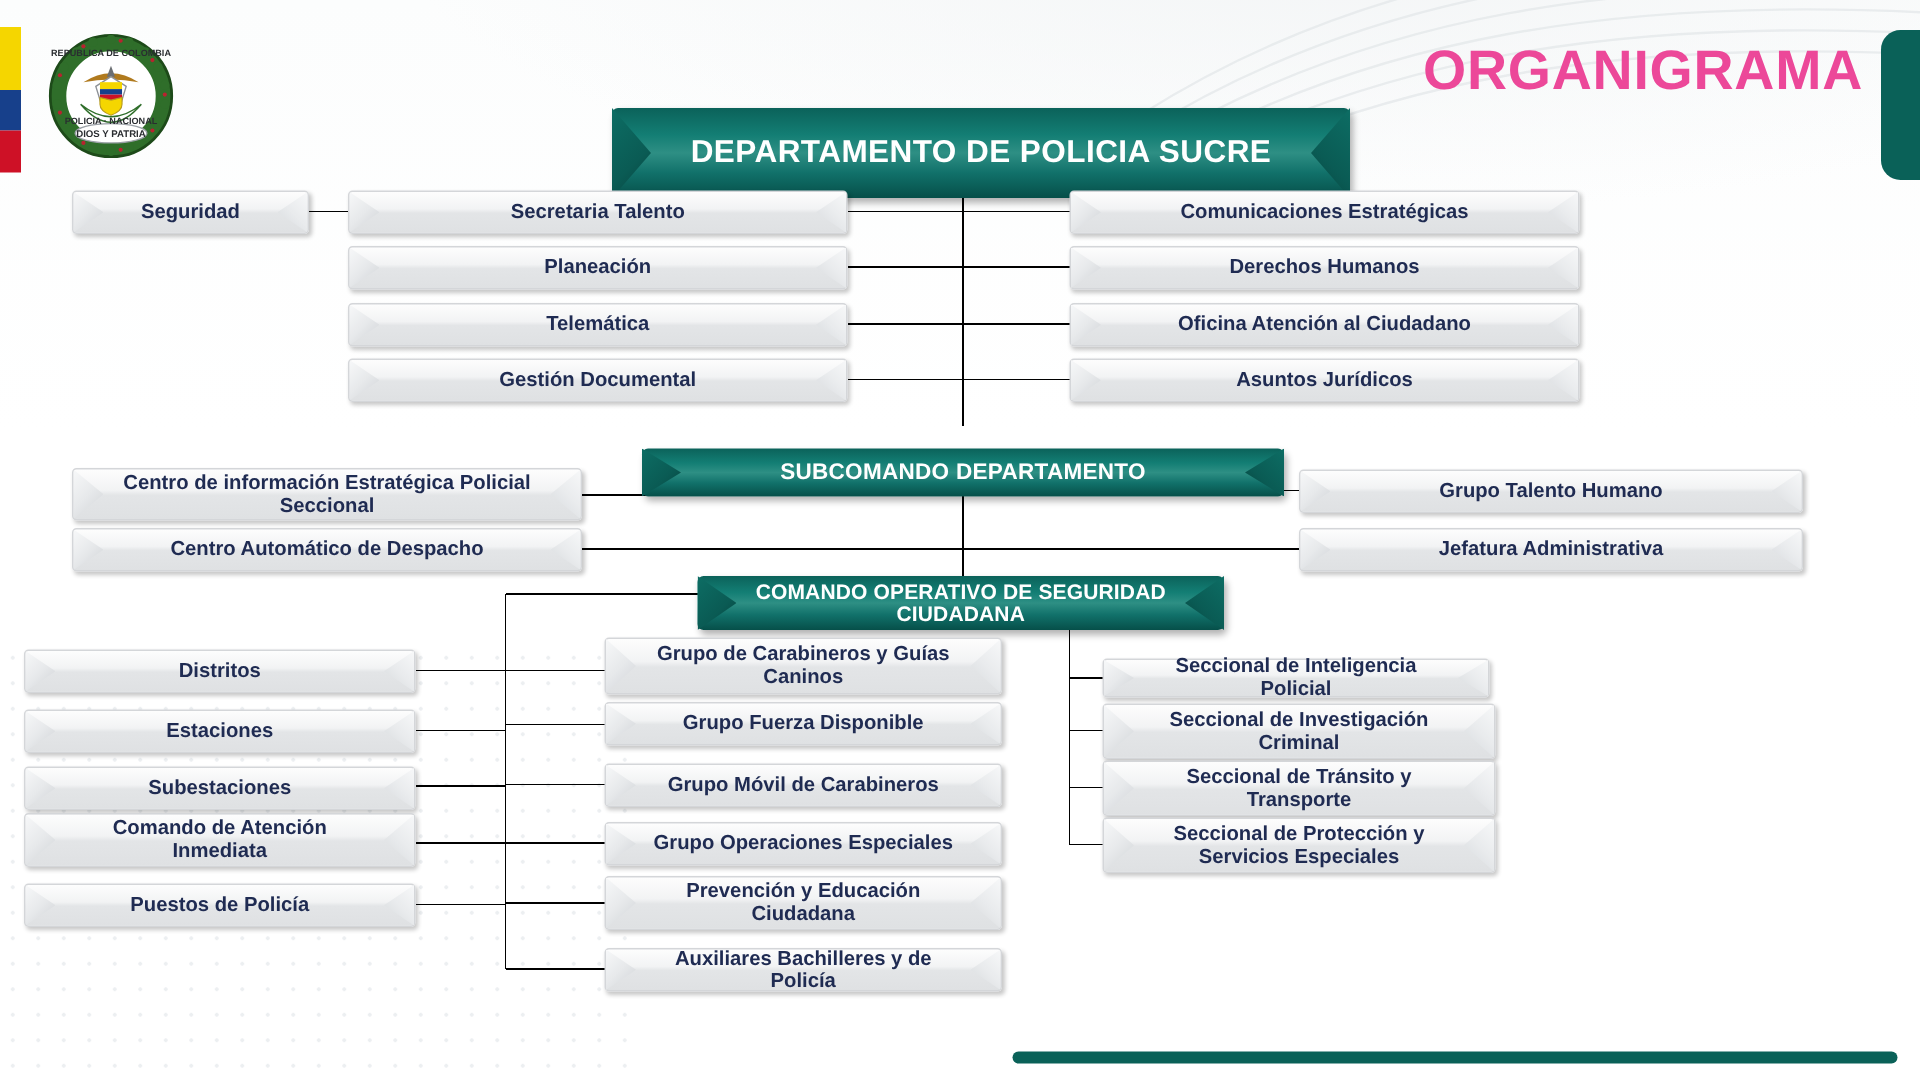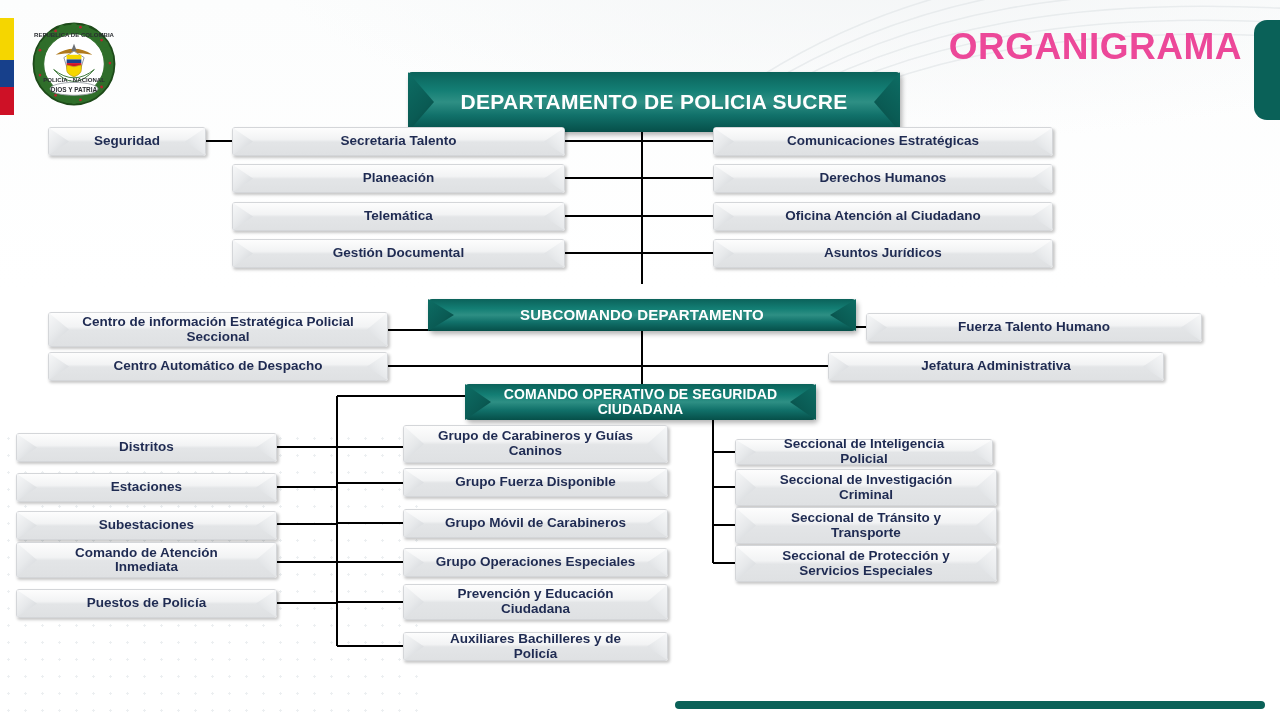--- a/index.html
+++ b/index.html
@@ -278,40 +278,40 @@
   </div>
 
   <div class="node grey sm" style="left:48px;top:312px;width:340px;height:35px;">
     <span class="lbl">Centro de información Estratégica Policial Seccional</span>
   </div>
   <div class="node grey sm" style="left:48px;top:352px;width:340px;height:29px;">
     <span class="lbl">Centro Automático de Despacho</span>
   </div>
 
   <div class="node grey sm" style="left:866px;top:313px;width:336px;height:29px;">
-    <span class="lbl">Fuerza Talento Humano</span>
-  </div>
-  <div class="node grey sm" style="left:828px;top:352px;width:336px;height:29px;">
+    <span class="lbl">Grupo Talento Humano</span>
+  </div>
+  <div class="node grey sm" style="left:866px;top:352px;width:336px;height:29px;">
     <span class="lbl">Jefatura Administrativa</span>
   </div>
 
   <div class="node teal t-cosc" style="left:465px;top:384px;width:351px;height:36px;">
     <span class="lbl">COMANDO OPERATIVO DE SEGURIDAD CIUDADANA</span>
   </div>
 
   <div class="node grey sm" style="left:16px;top:473px;width:261px;height:29px;">
     <span class="lbl">Estaciones</span>
   </div>
   <div class="node grey sm" style="left:16px;top:433px;width:261px;height:29px;">
     <span class="lbl">Distritos</span>
   </div>
   <div class="node grey sm" style="left:16px;top:511px;width:261px;height:29px;">
     <span class="lbl">Subestaciones</span>
   </div>
-  <div class="node grey sm" style="left:16px;top:542px;width:261px;height:36px;align-items:flex-end;">
+  <div class="node grey sm" style="left:16px;top:542px;width:261px;height:36px;">
     <span class="lbl">Comando de Atención Inmediata</span>
   </div>
   <div class="node grey sm" style="left:16px;top:589px;width:261px;height:29px;">
     <span class="lbl">Puestos de Policía</span>
   </div>
 
   <div class="node grey sm" style="left:403px;top:425px;width:265px;height:38px;">
     <span class="lbl">Grupo de Carabineros y Guías Caninos</span>
   </div>
   <div class="node grey sm" style="left:403px;top:468px;width:265px;height:29px;">

